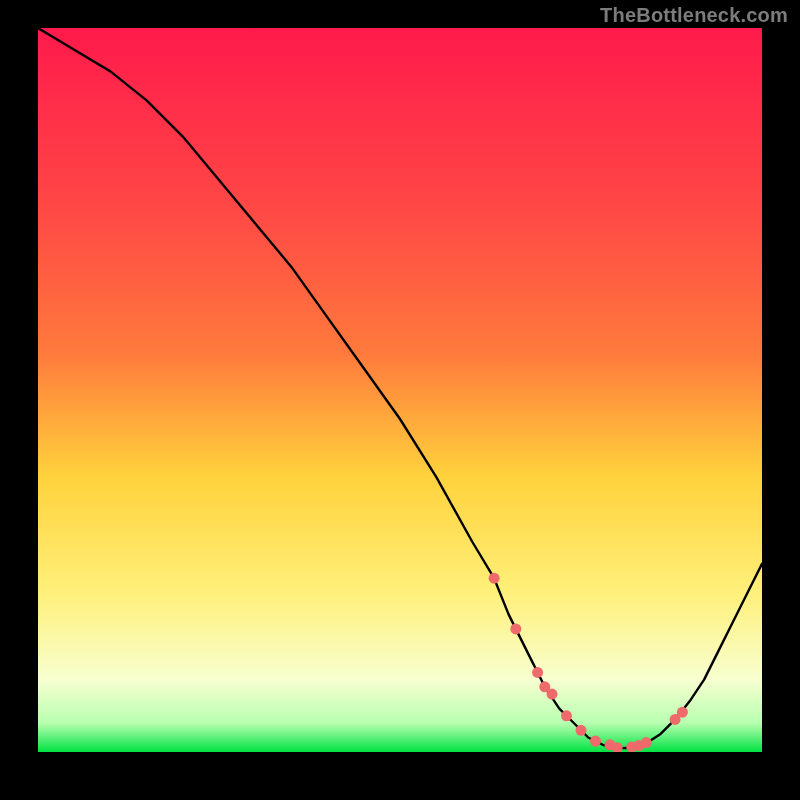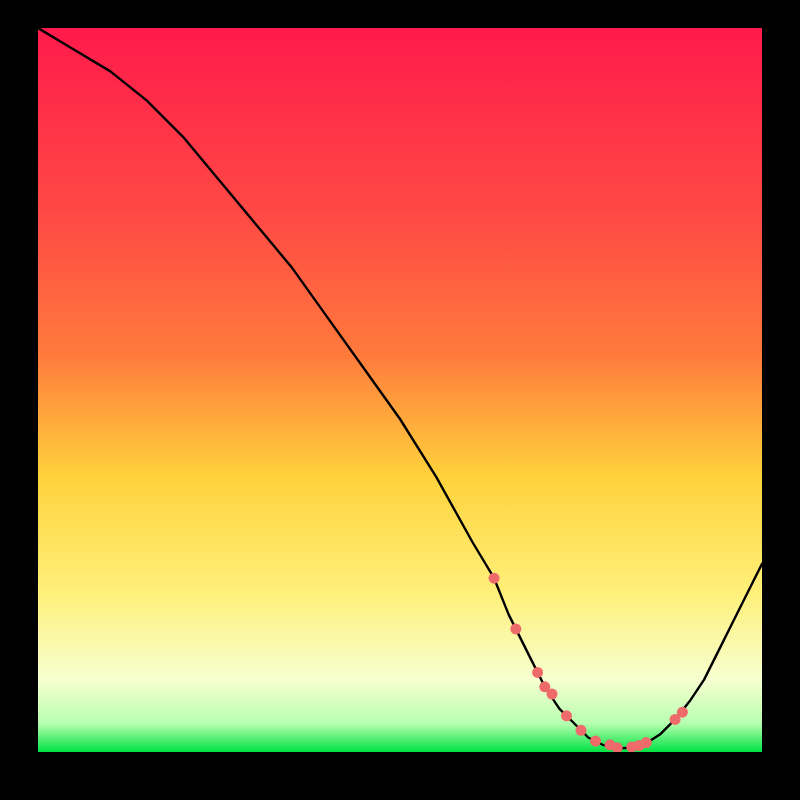--- a/index.html
+++ b/index.html
@@ -5,20 +5,21 @@
   * { margin: 0; padding: 0; box-sizing: border-box; }
   html, body { width: 800px; height: 800px; overflow: hidden; background: #000; font-family: Arial, Helvetica, sans-serif; }
   .frame { position: relative; width: 800px; height: 800px; background: #000; }
   .watermark { position: absolute; top: 4px; right: 12px; color: #7c7c7c; font-size: 20px; font-weight: 600; letter-spacing: 0.2px; }
   .plot { position: absolute; left: 38px; top: 28px; width: 724px; height: 724px; }
 </style>
 </head>
 <body>
 
 <div class="frame">
+  <div class="watermark">TheBottleneck.com</div>
   <svg class="plot" viewBox="0 0 724 724" preserveAspectRatio="none">
       <defs>
         <linearGradient id="bg" x1="0" y1="0" x2="0" y2="1">
           <stop offset="0%" stop-color="#ff1a4b"></stop>
           <stop offset="26%" stop-color="#ff4a45"></stop>
           <stop offset="45%" stop-color="#ff7a3c"></stop>
           <stop offset="62%" stop-color="#ffd23c"></stop>
           <stop offset="78%" stop-color="#fff07a"></stop>
           <stop offset="90%" stop-color="#f7ffd0"></stop>
           <stop offset="96%" stop-color="#b8ffb0"></stop>

